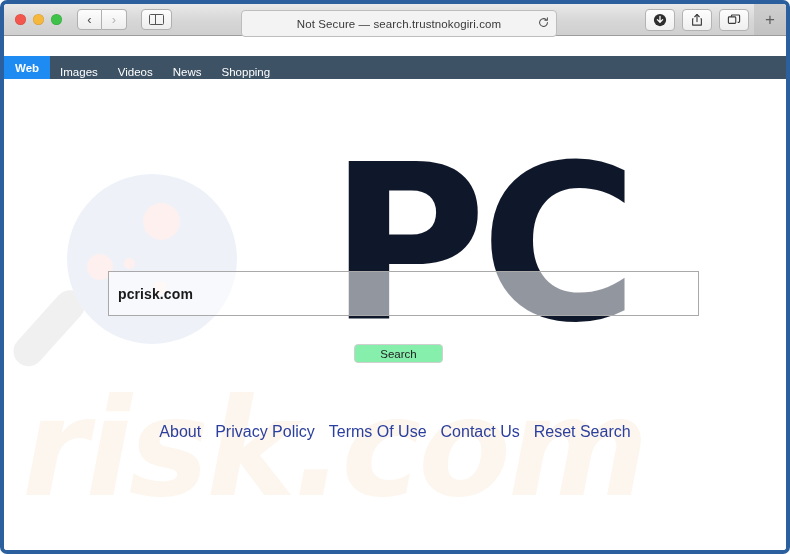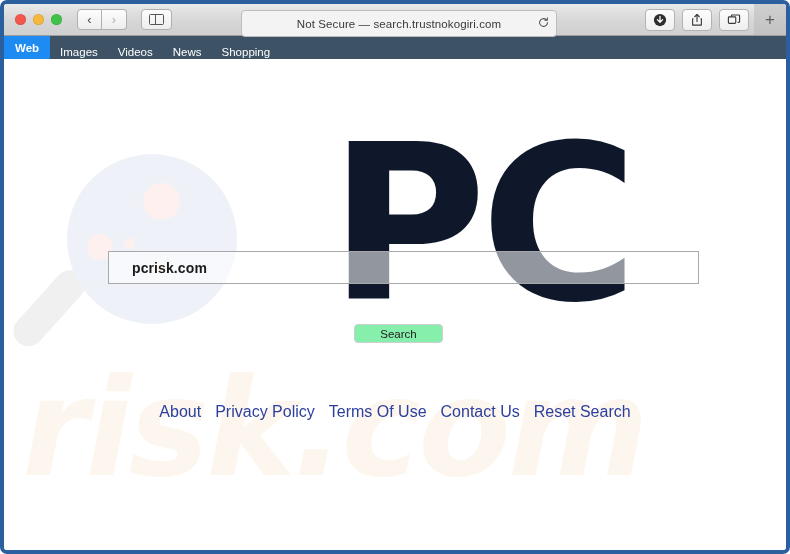--- a/index.html
+++ b/index.html
@@ -142,20 +142,21 @@
     line-height: 1;
   }
 
   
   .sitenav {
     height: 23px;
     background: #3d5265;
     display: flex;
     align-items: stretch;
     font-size: 11.5px;
+    margin-top: 20px;
   }
   .sitenav .item {
     display: flex;
     align-items: center;
     padding: 16px 10px;
     color: #ffffff;
     white-space: nowrap;
   }
   .sitenav .item.active {
     background: #1d8bf1;
@@ -219,27 +220,27 @@
     color: #fdf6ee;
     letter-spacing: -3px;
     white-space: nowrap;
     pointer-events: none;
   }
 
   
   .searchbox {
     position: absolute;
     left: 104px; top: 192px;
-    width: 591px; height: 33px;
+    width: 591px; height: 45px;
     background: rgba(255,255,255,0.55);
     border: 1px solid #a9a9a9;
     box-sizing: border-box;
     display: flex;
     align-items: center;
-    padding-left: 23px;
+    padding-left: 9px;
   }
   .searchbox .value {
     font-size: 14px;
     font-weight: bold;
     color: #1b1b1b;
     letter-spacing: .1px;
   }
 
   .searchbtn {
     position: absolute;

